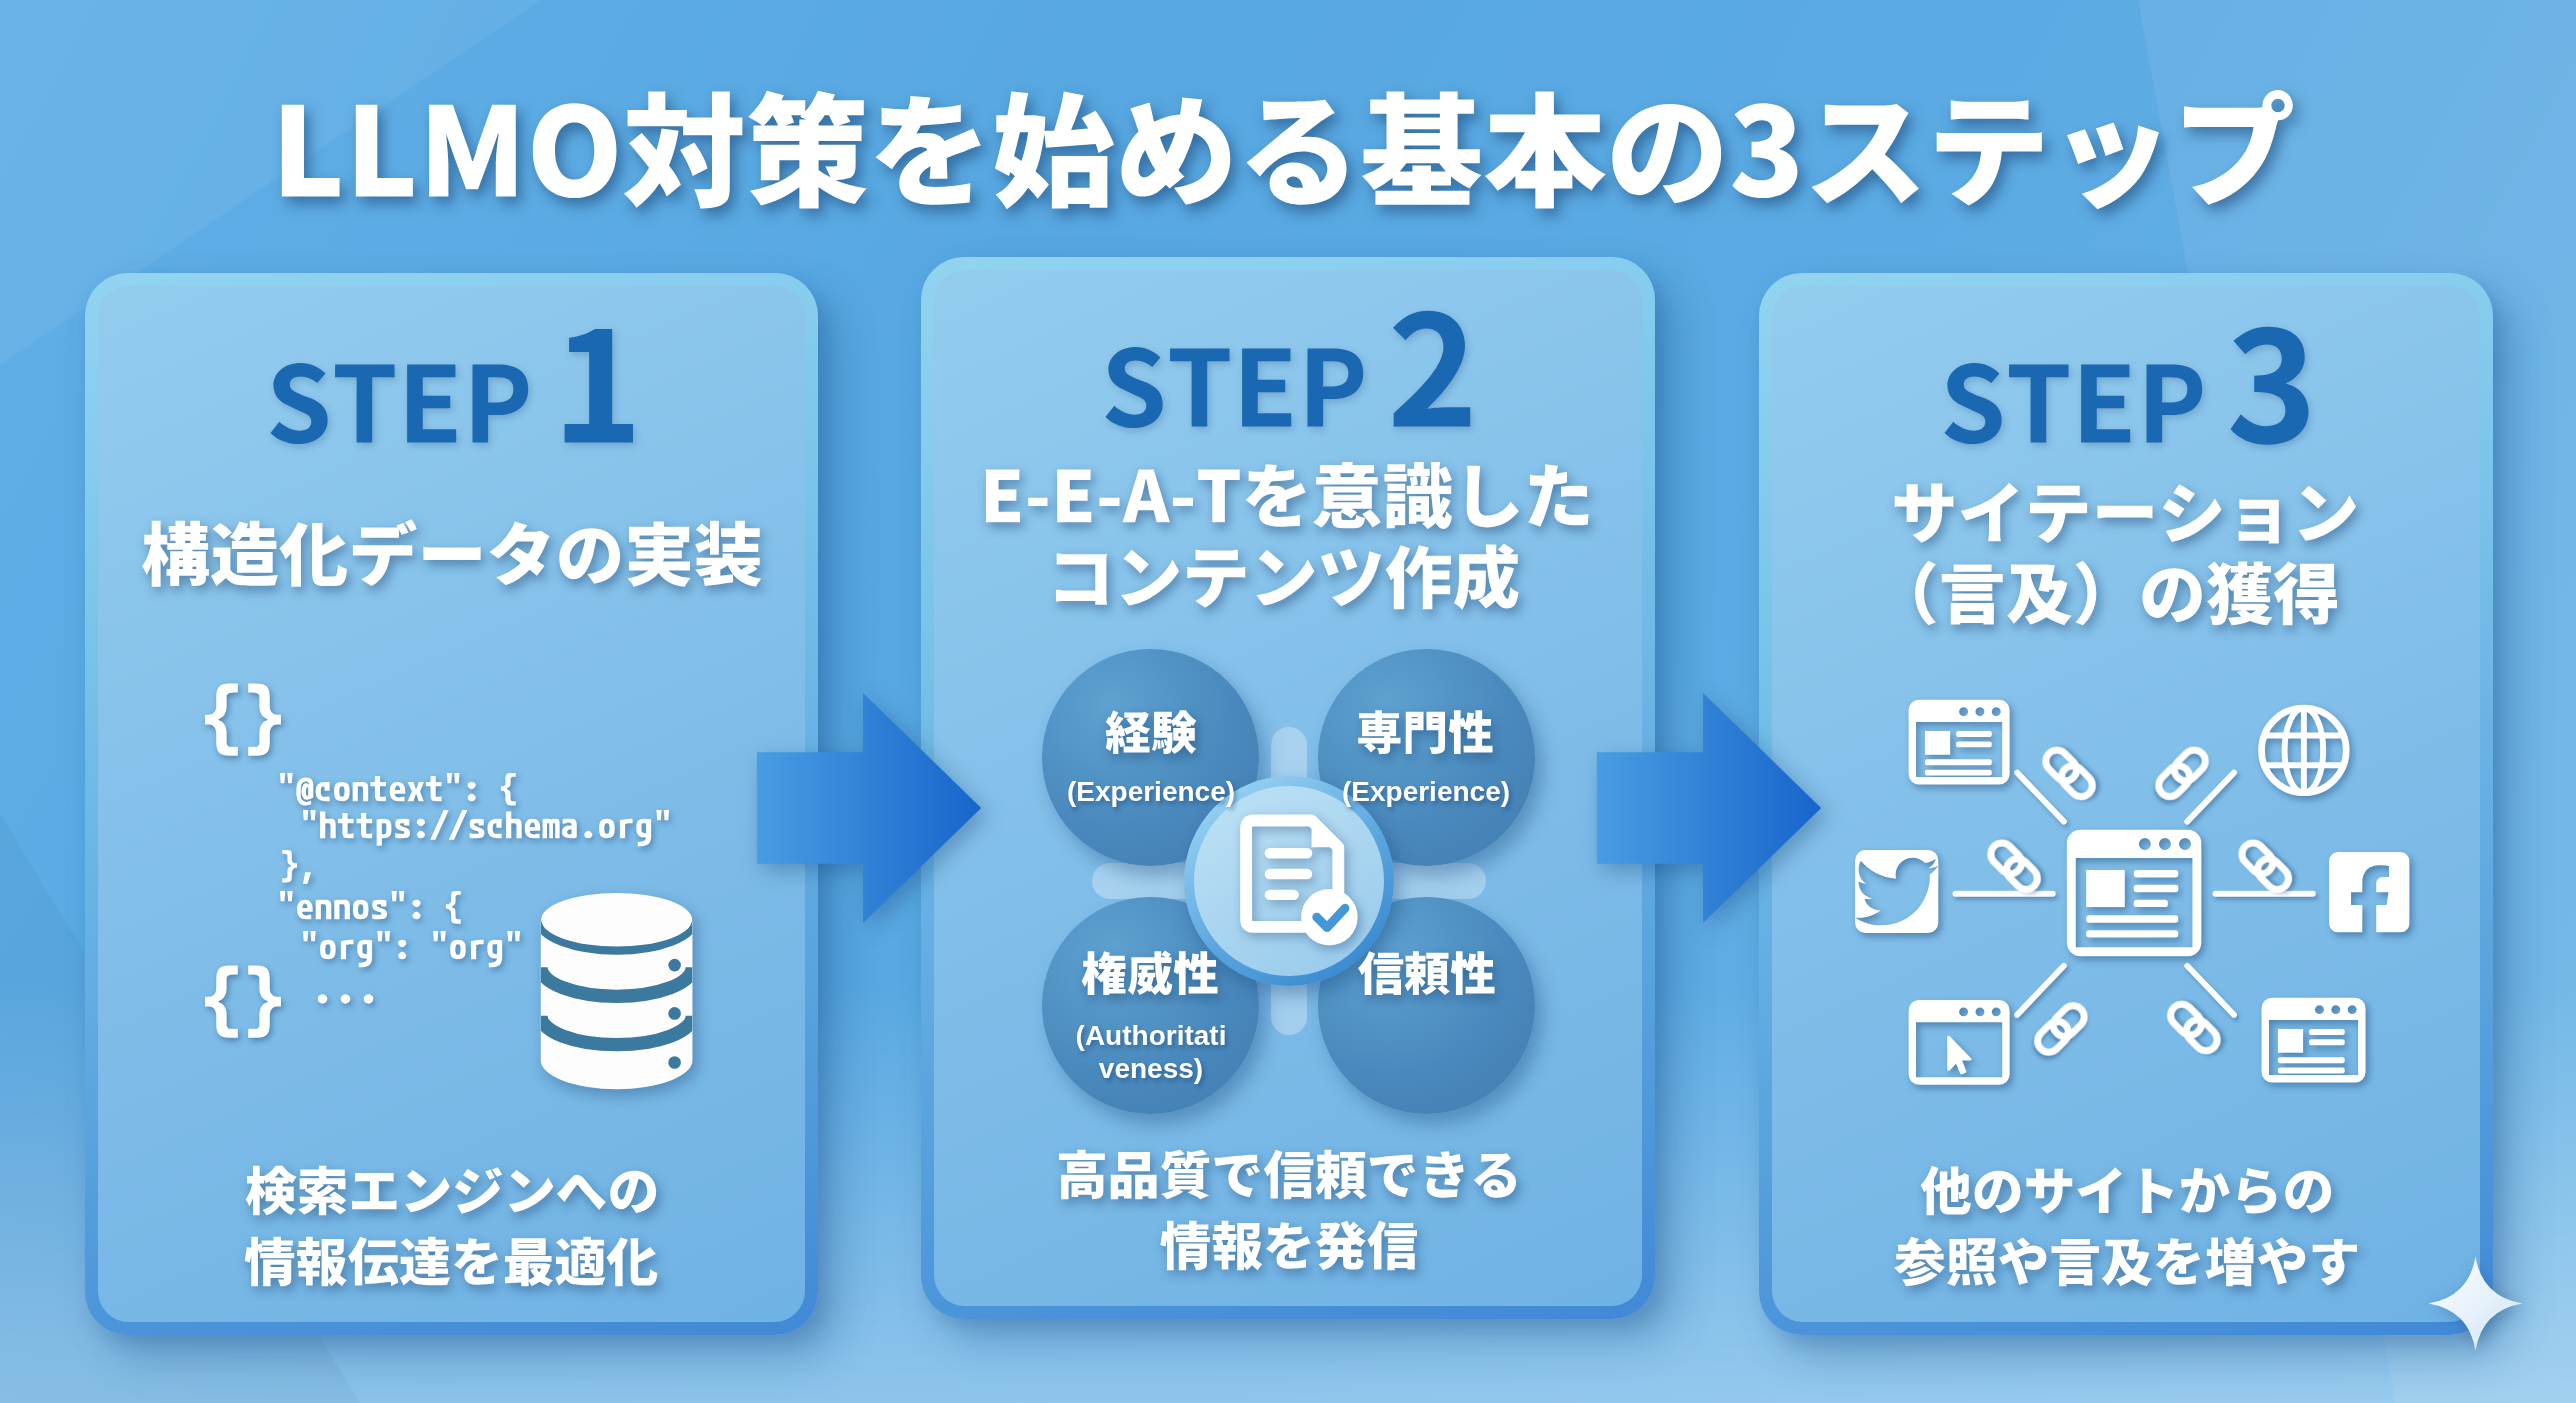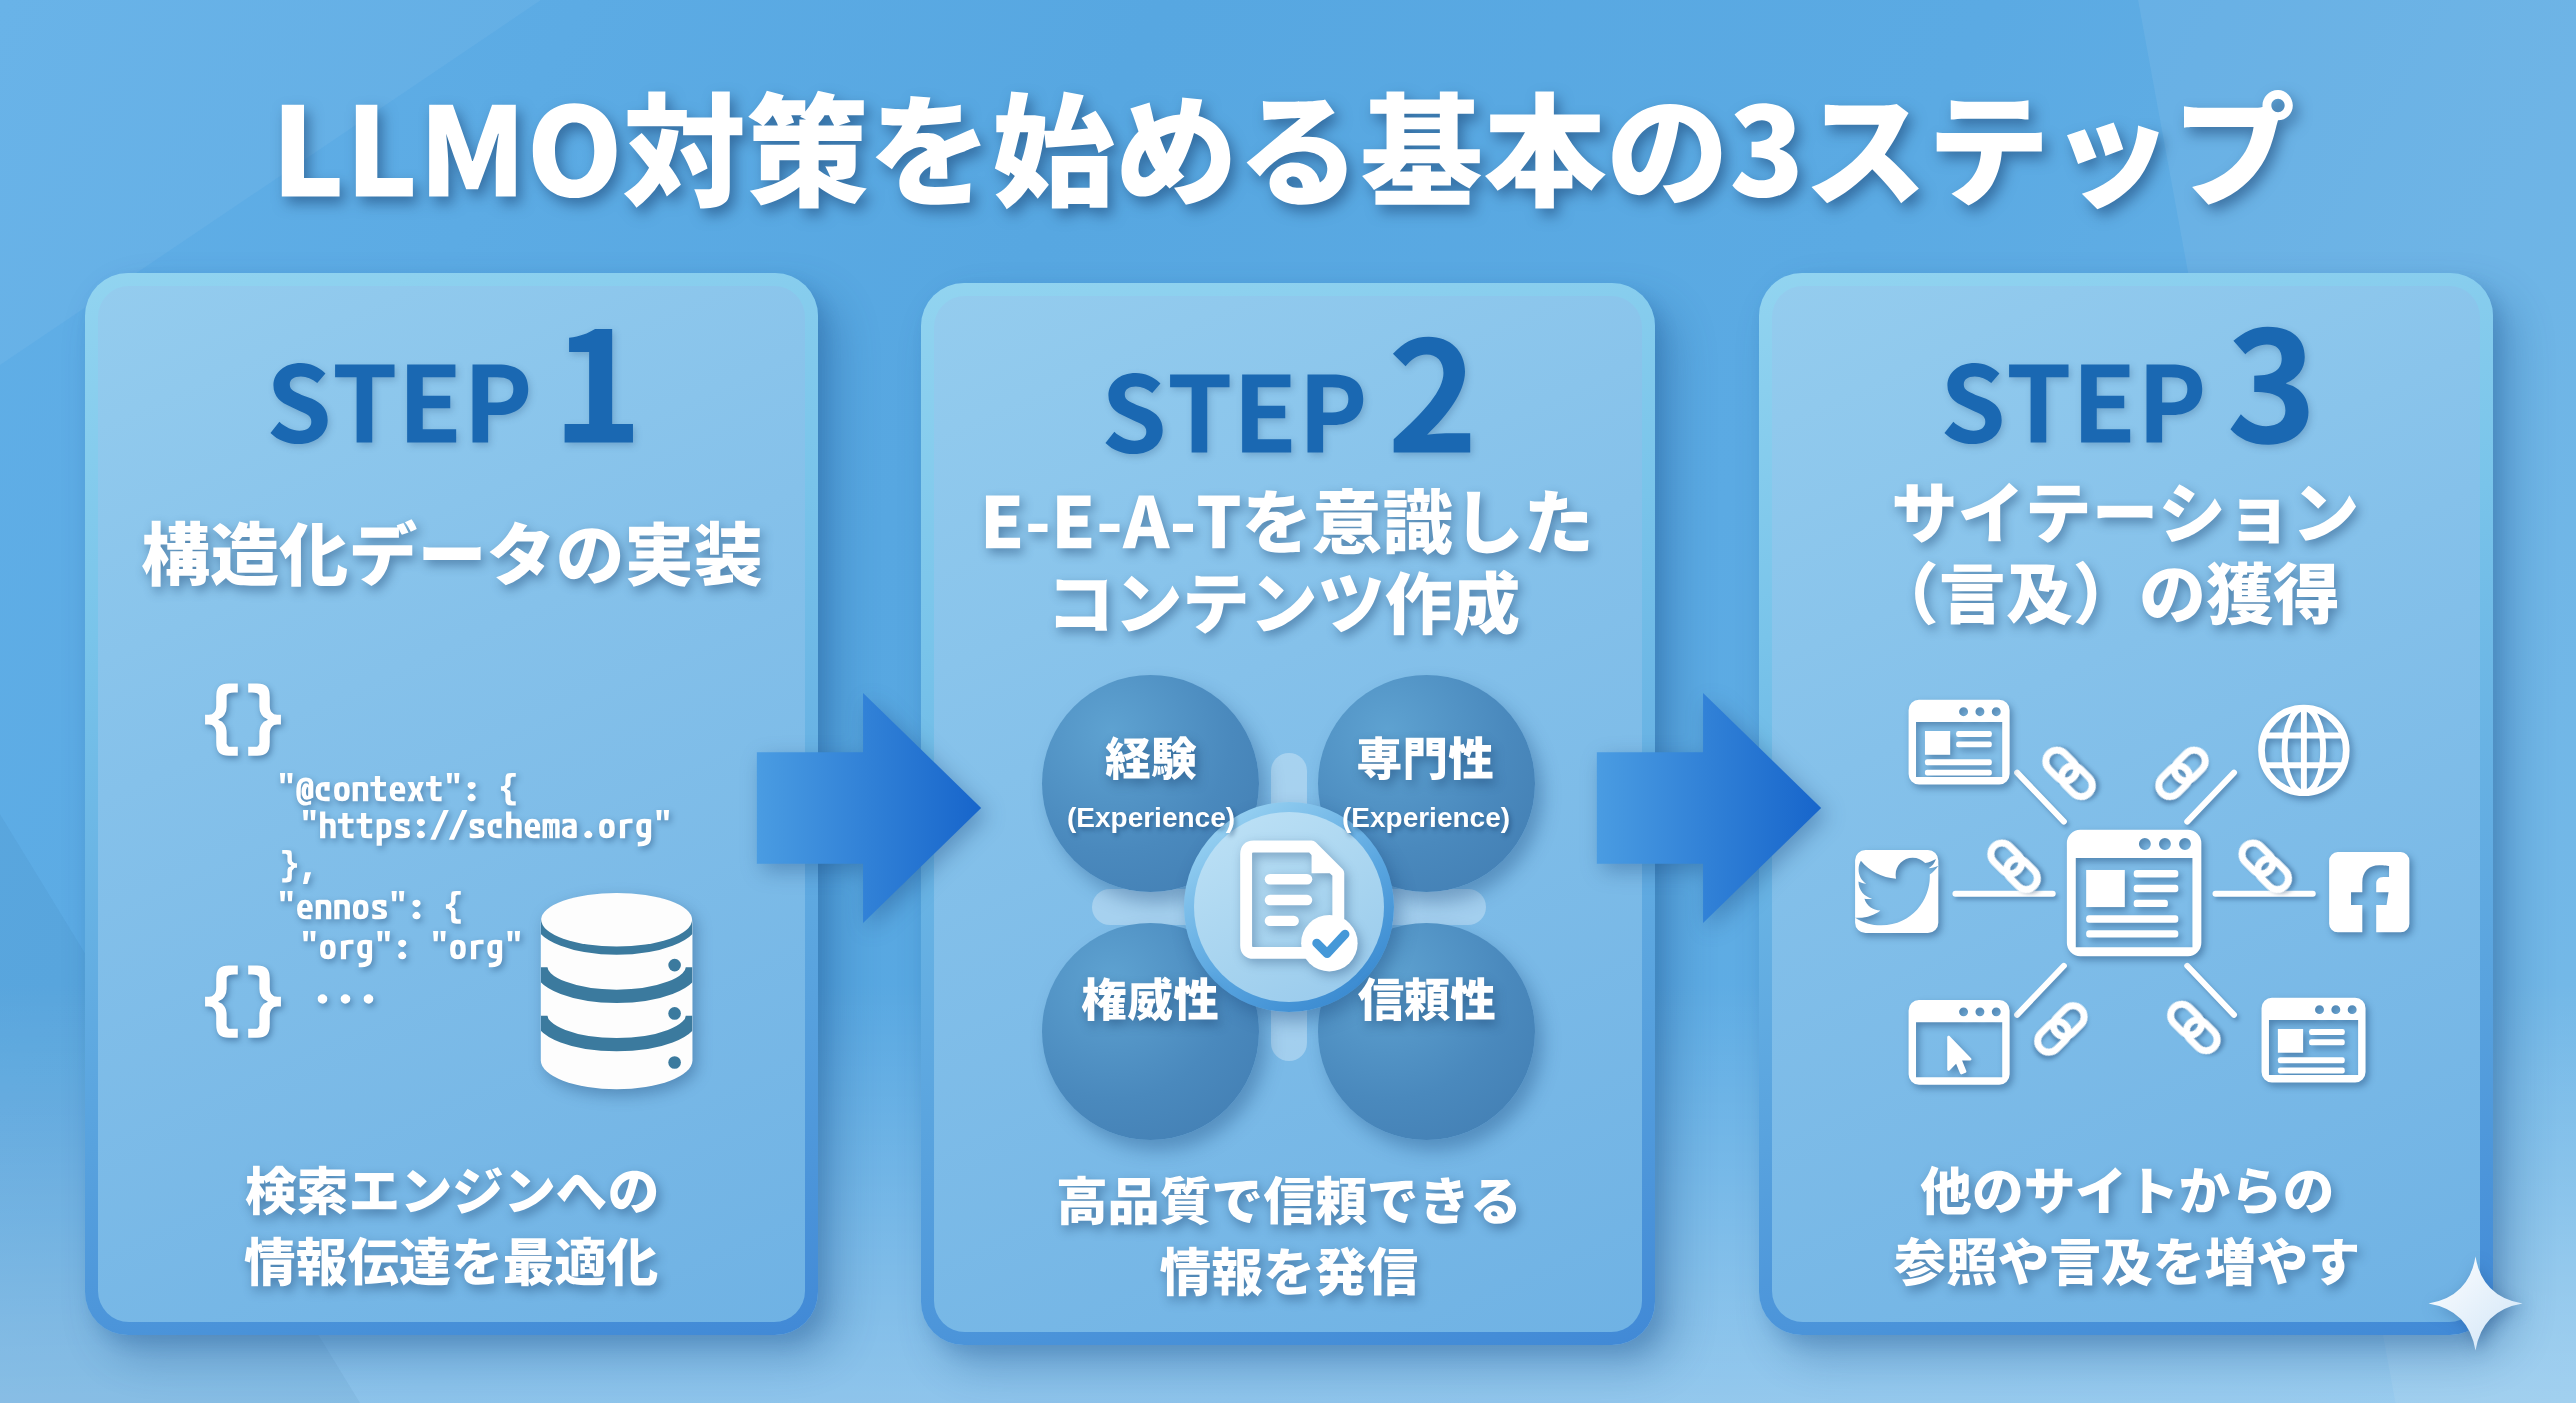--- a/index.html
+++ b/index.html
@@ -121,21 +121,21 @@
 </svg>
       <svg class="tx wh" role="img" style="left:159px;top:877px;width:416px;height:75px;" viewBox="0 -81.2 560.0 101.4" aria-label="検索エンジンへの">
         <path fill="#fff" d="M28 -32V-12H40C38 -8 34 -4 24 0C25 1 28 5 29 7C39 4 44 -1 47 -6C52 1 57 4 63 7C64 4 67 1 69 -1C63 -3 58 -6 54 -12H66V-32H51V-36H59V-39C61 -38 63 -37 64 -36C66 -39 68 -43 70 -45C62 -48 56 -53 51 -60H42C38 -55 32 -49 26 -46V-46H20V-60H11V-46H3V-36H10C9 -29 5 -20 1 -14C3 -12 5 -8 6 -5C8 -8 9 -12 11 -16V7H20V-21C21 -19 22 -16 23 -15L28 -23C27 -24 22 -32 20 -34V-36H26V-41C27 -40 28 -38 28 -36C30 -37 32 -38 34 -39V-36H42V-32ZM46 -51C48 -49 50 -46 53 -44H40C43 -46 45 -49 46 -51ZM37 -25H42V-21V-20H37ZM51 -25H56V-20H51V-21Z M112 -5C118 -2 125 3 129 6L137 0C133 -3 125 -7 120 -10ZM74 -43V-28H83L81 -26C84 -24 89 -21 92 -19L90 -18H74L75 -9L87 -9C83 -6 78 -3 72 -1C74 1 78 4 80 6C86 4 93 -1 97 -6L89 -9L100 -9V7H110V-10L127 -10C128 -9 129 -8 130 -7L137 -13C133 -17 126 -22 121 -25L114 -20L118 -18L105 -18C111 -21 117 -25 122 -29L113 -34C110 -31 105 -27 100 -24L97 -26C100 -28 104 -31 107 -34L105 -35H126V-28H136V-43H110V-46H135V-55H110V-60H100V-55H75V-46H100V-43ZM90 -30 88 -31 84 -28V-35H95C94 -33 92 -32 90 -30Z M145 -13V-1C147 -1 150 -1 152 -1H198C200 -1 203 -1 205 -1V-13C203 -13 201 -12 198 -12H181V-39H194C196 -39 199 -39 201 -38V-50C199 -50 197 -50 194 -50H157C154 -50 151 -50 149 -50V-38C151 -39 154 -39 157 -39H169V-12H152C150 -12 147 -12 145 -13Z M227 -54 219 -46C224 -42 233 -34 237 -30L246 -39C241 -44 232 -51 227 -54ZM217 -8 224 3C233 2 242 -2 249 -6C261 -13 271 -22 277 -32L270 -44C265 -35 256 -24 243 -16C236 -12 227 -9 217 -8Z M332 -55 325 -52C327 -48 328 -46 331 -41L338 -44C336 -47 334 -51 332 -55ZM342 -58 334 -55C337 -51 338 -49 341 -45L348 -48C346 -51 344 -55 342 -58ZM301 -56 295 -47C300 -44 307 -39 311 -37L317 -46C313 -49 306 -53 301 -56ZM287 -7 293 5C299 4 309 0 316 -4C328 -11 338 -19 345 -29L338 -41C333 -31 323 -21 311 -14C303 -10 294 -8 287 -7ZM290 -40 284 -31C289 -28 296 -23 300 -20L306 -30C302 -33 295 -37 290 -40Z M367 -54 359 -46C364 -42 373 -34 377 -30L386 -39C381 -44 372 -51 367 -54ZM357 -8 364 3C373 2 382 -2 389 -6C401 -13 411 -22 417 -32L410 -44C405 -35 396 -24 383 -16C376 -12 367 -9 357 -8Z M422 -22 432 -11C434 -13 435 -16 437 -18C440 -22 444 -29 447 -32C448 -34 450 -35 452 -32C455 -28 460 -22 465 -17C469 -11 475 -5 479 0L488 -11C481 -17 476 -22 471 -27C467 -32 462 -39 457 -44C451 -49 446 -49 441 -43C436 -38 431 -31 428 -28C426 -25 424 -24 422 -22Z M520 -42C519 -37 518 -31 516 -26C514 -18 512 -14 509 -14C507 -14 504 -17 504 -23C504 -30 510 -39 520 -42ZM532 -42C540 -41 544 -34 544 -25C544 -16 538 -10 529 -7C527 -7 525 -7 522 -6L529 4C547 1 556 -10 556 -25C556 -41 544 -53 527 -53C508 -53 494 -39 494 -22C494 -10 500 -1 509 -1C517 -1 523 -10 527 -24C529 -31 531 -37 532 -42Z"></path>
       </svg>
       <span class="sr">検索エンジンへの</span>
       <svg class="tx wh" role="img" style="left:158px;top:948px;width:416px;height:75px;" viewBox="0 -81.2 560.0 101.4" aria-label="情報伝達を最適化">
         <path fill="#fff" d="M36 -12H54V-10H36ZM36 -19V-22H54V-19ZM26 -46V-44L24 -48H40V-46ZM4 -46C3 -40 2 -32 1 -27L8 -25C9 -28 9 -31 10 -35V7H19V-43C20 -41 20 -39 21 -38L26 -40V-40H40V-38H22V-31H68V-38H50V-40H64V-46H50V-48H66V-55H50V-60H40V-55H24V-49L23 -51L19 -49V-60H10V-45ZM26 -29V7H36V-4H54V-3C54 -2 54 -2 53 -2C52 -2 49 -2 46 -2C47 1 49 4 49 7C54 7 57 7 60 5C63 4 64 2 64 -3V-29Z M105 -57V7H114V2C116 4 117 5 118 7C121 5 123 3 125 0C127 3 130 5 133 7C134 4 137 1 139 -1C136 -3 133 -5 130 -8C133 -15 136 -22 137 -31L131 -33L129 -33H114V-48H126V-44C126 -43 126 -43 125 -43C124 -43 120 -43 117 -43C118 -41 119 -37 119 -35C124 -35 128 -35 131 -36C134 -37 135 -40 135 -44V-57ZM121 -25H127C126 -22 125 -19 124 -17C123 -19 121 -22 121 -25ZM114 -19C116 -15 117 -11 119 -8C118 -6 116 -4 114 -2ZM76 -33C77 -31 77 -29 78 -27H73V-18H84V-14H74V-6H84V6H93V-6H102V-14H93V-18H103V-27H99L102 -33L99 -34H104V-42H93V-46H102V-54H93V-60H84V-54H74V-46H84V-42H72V-34H78ZM93 -34C92 -32 92 -29 91 -27L93 -27H84L86 -27C86 -29 85 -32 84 -34Z M168 -55V-46H205V-55ZM189 -17C191 -14 192 -11 194 -8L180 -7C182 -12 184 -19 186 -25H208V-35H163V-25H175C173 -19 171 -12 169 -6L163 -6L164 4C174 4 186 2 198 1C199 3 199 5 199 7L209 2C208 -4 203 -14 198 -21ZM157 -60C153 -50 147 -40 141 -34C142 -32 145 -26 146 -24C147 -25 149 -27 150 -29V6H160V-44C163 -48 165 -52 166 -57Z M212 -52C216 -49 221 -44 223 -41L231 -47C229 -50 224 -55 220 -58ZM229 -33H212V-23H220V-10C217 -8 214 -6 211 -4L216 6C220 3 222 1 225 -2C229 3 234 5 242 5C251 6 266 6 275 5C276 2 277 -2 279 -5C268 -4 251 -4 243 -4C236 -4 232 -6 229 -10ZM249 -60V-56H236V-49H249V-47H231V-40H239C240 -38 240 -37 241 -35H232V-28H249V-26H235V-19H249V-17H232V-10H249V-6H259V-10H276V-17H259V-19H274V-26H259V-28H276V-35H267L270 -40L269 -40H277V-47H259V-49H273V-56H259V-60ZM249 -35 250 -35C250 -37 249 -38 249 -40H259C259 -38 258 -37 258 -35L259 -35Z M344 -29 340 -39C337 -38 334 -36 331 -35L323 -32C321 -35 318 -36 314 -36C312 -36 308 -36 307 -36C308 -37 309 -39 310 -41C317 -41 326 -42 332 -42L332 -52C326 -51 320 -51 314 -50C314 -53 315 -55 315 -57L304 -58C304 -55 303 -53 303 -50H300C296 -50 291 -50 287 -51V-41C291 -41 296 -40 299 -40C296 -34 291 -28 284 -22L293 -16C295 -19 298 -21 300 -24C302 -26 306 -28 310 -28C311 -28 313 -28 314 -27C306 -23 298 -17 298 -8C298 2 306 5 317 5C324 5 333 4 338 3L338 -8C332 -6 324 -5 318 -5C311 -5 309 -7 309 -10C309 -12 311 -15 315 -17C315 -15 315 -12 315 -10H325L325 -22C328 -23 332 -25 334 -26C337 -27 341 -28 344 -29Z M371 -44H398V-42H371ZM371 -51H398V-50H371ZM362 -58V-35H408V-58ZM375 -26V-24H368V-26ZM353 -5 353 3 375 2V7H385V0C386 2 388 5 389 7C393 5 397 3 400 1C403 3 407 5 412 7C413 4 416 0 418 -1C414 -2 410 -4 407 -6C410 -10 413 -16 415 -22L408 -24L407 -24H386V-17H393L387 -15C389 -12 391 -9 393 -6C390 -4 388 -3 385 -2V-26H416V-34H353V-26H359V-6ZM396 -17H402C402 -15 400 -13 399 -12C398 -13 397 -15 396 -17ZM375 -17V-15H368V-17ZM375 -8V-7L368 -6V-8Z M422 -52C426 -49 431 -44 433 -41L441 -47C439 -50 434 -55 430 -58ZM449 -48C450 -47 450 -45 451 -44H443V-6C442 -7 440 -9 439 -10V-33H422V-23H430V-10C427 -8 424 -6 421 -4L426 6C430 3 432 1 435 -2C439 3 444 5 452 5C461 6 476 6 485 5C486 2 487 -2 489 -5C478 -4 461 -4 453 -4C449 -4 446 -5 443 -6H452V-37H461V-34H454V-28H461V-24H455V-9H461V-11H471C472 -9 473 -7 473 -6C477 -6 480 -6 483 -7C485 -8 486 -11 486 -15V-44H477L479 -48H487V-56H469V-60H459V-56H442V-48H450ZM469 -48 468 -44H460C460 -45 459 -47 459 -48ZM468 -28H475V-34H468V-37H476V-15C476 -14 476 -14 475 -14H474V-24H468ZM461 -19H467V-16H461Z M549 -46C545 -43 539 -39 533 -35V-58H523V-8C523 3 526 6 536 6C538 6 544 6 546 6C555 6 558 1 559 -11C556 -12 552 -14 549 -16C549 -6 548 -4 545 -4C544 -4 538 -4 537 -4C534 -4 533 -4 533 -8V-25C541 -28 550 -33 557 -37ZM509 -59C505 -49 497 -39 490 -32C492 -30 495 -24 496 -21C498 -23 500 -25 502 -27V7H512V-42C515 -46 517 -51 519 -56Z"></path>
       </svg>
       <span class="sr">情報伝達を最適化</span>
     </section>
-    <section class="card" style="left:921px;top:283px;width:734px;height:1062px">
+    <section class="card" style="left:921px;top:257px;width:734px;height:1062px">
       <div class="card-body"></div>
       <svg class="tx step-tx" role="img" style="left:180px;top:-9px;width:377px;height:223px" viewBox="0 -240.1 507.5 299.7" aria-label="STEP">
         <path fill="#1a68b2" d="M44 2C69 2 83 -13 83 -30C83 -45 75 -53 62 -59L48 -64C39 -68 32 -70 32 -78C32 -85 37 -89 47 -89C55 -89 62 -86 69 -80L80 -93C71 -102 59 -107 47 -107C25 -107 10 -94 10 -77C10 -61 21 -53 32 -49L46 -42C55 -38 61 -36 61 -28C61 -21 56 -16 45 -16C36 -16 25 -21 18 -28L6 -13C16 -3 30 2 44 2Z M122 0H143V-88H173V-105H93V-88H122Z M190 0H256V-18H211V-46H248V-63H211V-88H255V-105H190Z M278 0H299V-37H313C335 -37 353 -48 353 -72C353 -97 335 -105 312 -105H278ZM299 -54V-88H311C325 -88 333 -84 333 -72C333 -60 326 -54 311 -54Z M394 0H497V-26H464C457 -26 446 -25 439 -24C467 -51 490 -81 490 -109C490 -137 470 -156 441 -156C421 -156 407 -148 393 -133L410 -116C417 -125 426 -132 438 -132C452 -132 461 -123 461 -107C461 -84 436 -55 394 -18Z"></path>
       </svg>
       <span class="sr">STEP</span>
       <span class="sr">2</span>
       <svg class="tx wh" role="img" style="left:59px;top:183px;width:614px;height:103px;" viewBox="0 -110.2 827.4 137.6" aria-label="E-E-A-Tを意識した">
         <path fill="#fff" d="M8 0H54V-14H25V-29H49V-44H25V-57H53V-71H8Z M65 -22H91V-33H65Z M104 0H150V-14H121V-29H145V-44H121V-57H149V-71H104Z M161 -22H188V-33H161Z M192 0H209L213 -16H234L238 0H256L234 -71H214ZM216 -29 218 -35C220 -42 222 -51 223 -58H224C226 -51 227 -42 229 -35L231 -29Z M260 -22H287V-33H260Z M313 0H330V-57H350V-71H294V-57H313Z M439 -40 433 -53C429 -51 426 -49 421 -47L411 -43C409 -47 404 -49 398 -49C396 -49 391 -49 389 -48C390 -50 391 -53 393 -55C403 -56 414 -56 423 -58L423 -71C415 -69 406 -69 398 -68C399 -72 400 -75 400 -77L385 -78C385 -75 384 -71 383 -68H379C374 -68 367 -68 362 -69V-56C367 -55 374 -55 378 -55C374 -46 367 -38 358 -30L370 -21C373 -26 376 -29 379 -32C382 -35 388 -38 393 -38C395 -38 397 -38 398 -36C388 -31 376 -23 376 -10C376 2 388 6 403 6C412 6 425 5 431 5L431 -10C423 -8 412 -7 403 -7C394 -7 391 -9 391 -13C391 -17 394 -20 400 -23C400 -20 400 -16 400 -14H413L413 -30C418 -32 423 -34 426 -35C430 -36 436 -39 439 -40Z M476 -27V-29H514V-27ZM476 -37V-40H514V-37ZM473 -12 461 -16C459 -10 455 -4 449 0L460 7C466 3 470 -4 473 -12ZM526 -17 515 -11C520 -6 526 2 529 7L540 0C538 -5 531 -12 526 -17ZM487 -6V-13C492 -11 497 -8 500 -5L508 -13C506 -15 503 -17 500 -18H528V-48H463V-18H489L485 -14H474V-6C474 5 477 8 490 8C493 8 502 8 504 8C514 8 517 5 519 -6C515 -6 510 -8 507 -10C507 -4 506 -3 503 -3C501 -3 494 -3 492 -3C488 -3 487 -3 487 -6ZM503 -61H486C486 -63 486 -65 485 -66H505ZM531 -77H502V-81H488V-77H458V-66H471C472 -65 472 -63 473 -61H453V-51H536V-61H517L520 -66H531Z M549 -52V-42H573V-52ZM549 -78V-68H573V-78ZM549 -39V-28H573V-39ZM545 -65V-55H575V-65ZM594 -14V-10H588V-14ZM594 -23H588V-26H594ZM624 -34C623 -31 622 -28 620 -25C620 -29 620 -34 619 -38H635V-49H619L619 -67C622 -63 624 -57 625 -53L636 -57C634 -62 631 -69 628 -75L619 -71L620 -81H608C608 -69 608 -59 608 -49H602C603 -52 604 -57 605 -61L597 -62H606V-72H598V-81H585V-72H576V-62H587L579 -60C580 -57 581 -52 581 -49H575V-38H608C609 -28 610 -19 611 -11C609 -9 607 -7 605 -6V-35H578V2H588V-1H600C599 0 597 1 596 2C598 4 602 7 603 9C607 7 611 4 614 1C617 6 620 9 625 9C629 9 634 6 636 -8C634 -9 630 -13 628 -15C628 -9 627 -6 626 -6C625 -6 624 -7 623 -9C627 -15 631 -21 634 -29ZM588 -62H594C594 -59 594 -54 593 -50L597 -49H584L590 -51C590 -54 589 -59 588 -62ZM548 -25V8H559V4H573V-25ZM559 -15H563V-7H559Z M674 -76 656 -76C657 -72 657 -67 657 -62C657 -55 656 -29 656 -17C656 0 667 7 683 7C705 7 720 -6 726 -15L715 -28C708 -17 698 -9 683 -9C677 -9 672 -12 672 -21C672 -31 672 -52 673 -62C673 -66 674 -72 674 -76Z M783 -48V-34C789 -35 795 -35 802 -35C807 -35 813 -35 818 -34L818 -48C813 -49 807 -49 802 -49C795 -49 788 -48 783 -48ZM790 -23 776 -25C775 -21 774 -16 774 -11C774 -2 783 4 800 4C808 4 814 4 819 3L820 -11C813 -10 806 -10 800 -10C791 -10 788 -12 788 -16C788 -18 789 -21 790 -23ZM753 -63C749 -63 746 -63 741 -64L741 -50C744 -49 748 -49 753 -49L758 -49L756 -43C752 -29 745 -9 739 0L755 6C761 -6 767 -25 770 -39L773 -51C779 -51 786 -52 791 -54V-68C786 -67 781 -66 776 -65L777 -67C777 -69 778 -74 779 -76L761 -78C762 -75 762 -71 761 -67L761 -63C758 -63 756 -63 753 -63Z"></path>
       </svg>
       <span class="sr">E-E-A-Tを意識した</span>
@@ -163,20 +163,24 @@
       <span class="sr">権威性</span>
       <svg class="tx wh" role="img" style="left:437px;top:680px;width:138px;height:67px;" viewBox="0 -71.9 186.0 89.8" aria-label="信頼性">
         <path fill="#fff" d="M27 -51V-44H55V-51ZM26 -33V-26H57V-33ZM26 -24V-17H56V-24ZM21 -42V-35H61V-42ZM25 -15V6H33V4H48V6H58V-15ZM33 -3V-8H48V-3ZM15 -53C12 -44 6 -36 0 -30C2 -28 4 -23 5 -21C7 -22 8 -24 9 -26V6H18V-39C20 -42 22 -46 23 -50Z M102 -24H112V-22H102ZM102 -16H112V-13H102ZM102 -33H112V-31H102ZM65 -36V-18H72C69 -14 66 -10 63 -7C64 -5 66 -1 67 1C69 -1 72 -5 74 -9V6H82V-11C84 -9 85 -6 86 -4L91 -11C90 -12 87 -16 84 -18H91V-36H82V-39H91V-47H82V-53H74V-47H64V-39H74V-36ZM72 -29H75V-25H72ZM81 -29H84V-25H81ZM107 -3C110 0 115 4 117 6L124 1C121 -1 117 -4 114 -7H120V-40H110L111 -43H122V-51H92V-43H102L101 -40H94V-7H98C95 -4 90 -1 86 0C88 2 90 4 92 6C97 4 102 1 106 -3L100 -7H114Z M145 -5V4H184V-5H170V-15H181V-24H170V-32H182V-41H170V-53H161V-41H158C158 -43 159 -46 159 -49L150 -50C150 -45 149 -41 148 -36C147 -38 146 -41 145 -43L141 -41V-53H132V-40L127 -41C127 -36 126 -29 125 -25L131 -22C132 -24 132 -26 132 -28V6H141V-33C142 -32 142 -31 142 -30L146 -31C146 -30 145 -29 145 -28C147 -28 151 -26 153 -24C154 -27 155 -29 156 -32H161V-24H150V-15H161V-5Z"></path>
       </svg>
       <span class="sr">信頼性</span>
       <div class="en-label" style="left:44px;top:518px;width:372px">
         <span class="en-line">(Experience)</span>
       </div>
       <div class="en-label" style="left:319px;top:518px;width:372px">
         <span class="en-line">(Experience)</span>
+      </div>
+      <div class="en-label" style="left:44px;top:762px;width:372px">
+        <span class="en-line">(Authoritati</span>
+        <span class="en-line">veness)</span>
       </div>
       <div class="center-ring" style="left:263px;top:519px"></div>
       <svg class="icon doccheck" style="left:256px;top:513px;width:223px;height:223px" viewBox="0 0 300 300">
 <path d="M181,68 H103 Q93,68 93,78 V201 Q93,211 103,211 H207 Q217,211 217,201 V104 Z" fill="none" stroke="#fff" stroke-width="16" stroke-linejoin="round"></path>
 <path d="M181,62 L223,104 L181,104 Z" fill="#fff"></path>
 <rect x="118" y="105" width="64" height="14" rx="7" fill="#fff"></rect>
 <rect x="118" y="133" width="64" height="14" rx="7" fill="#fff"></rect>
 <rect x="118" y="161" width="46" height="14" rx="7" fill="#fff"></rect>
 <circle cx="205" cy="198" r="38" fill="#fff"></circle>
 <path d="M188,198 L202,212 L226,186" fill="none" stroke="#4598d8" stroke-width="12" stroke-linecap="round" stroke-linejoin="round"></path>

